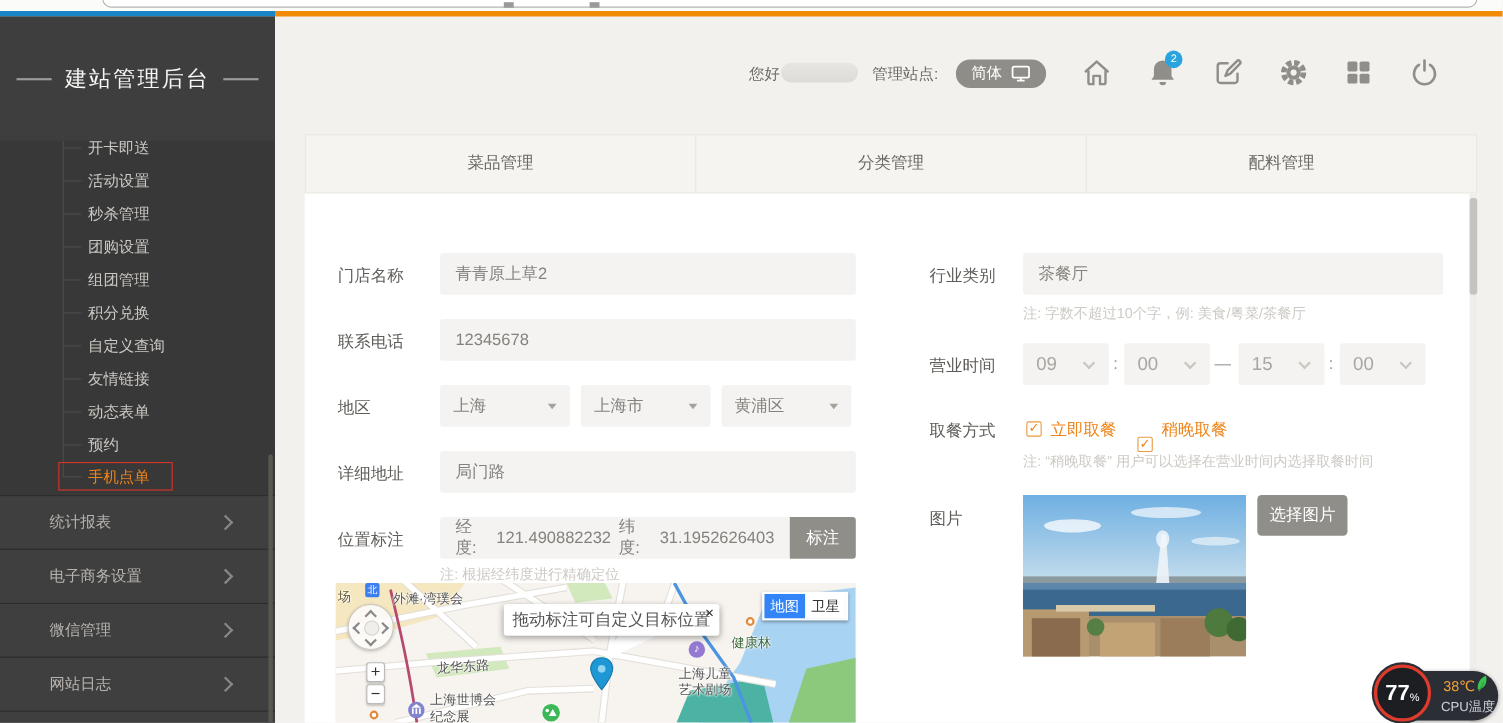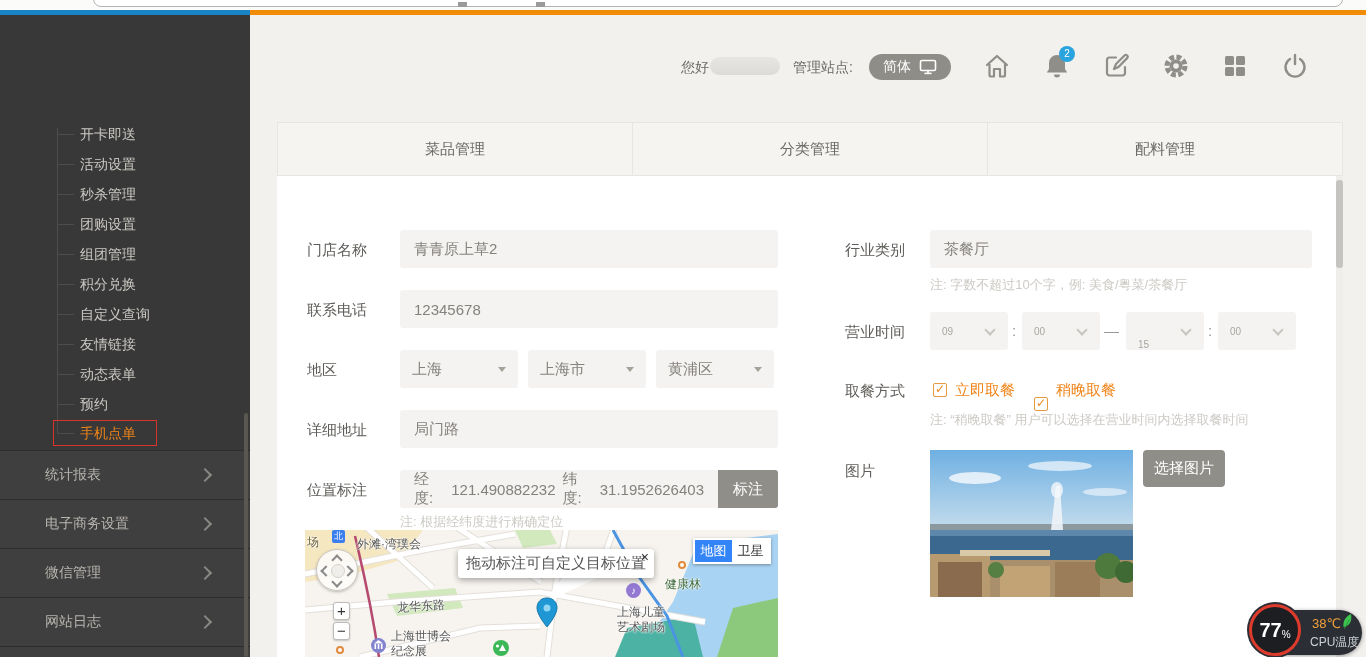--- a/index.html
+++ b/index.html
@@ -60,21 +60,21 @@
   .f-label { font-size:15px; color:#5f5d59; white-space:nowrap; }
   .f-input { background:#f4f3f1; border-radius:3px; display:flex; align-items:center;
     padding:0 14px; font-size:15px; color:#85827d; cursor:text; }
   .f-note { font-size:13px; color:#cdcac5; white-space:nowrap; }
   .f-select { background:#f4f3f1; border-radius:3px; display:flex; align-items:center;
     padding:0 12px; font-size:15px; color:#85827d; cursor:pointer; }
   .tri-down { position:absolute; right:12px; top:17px; width:0; height:0;
     border-left:4px solid transparent; border-right:4px solid transparent; border-top:5px solid #a5a29c; }
   .chev-down { position:absolute; right:14px; top:14px; width:8px; height:8px;
     border-right:2px solid #c9c6c0; border-bottom:2px solid #c9c6c0; transform:rotate(45deg); }
-  .time-select { background:#f4f3f1; border-radius:3px; font-size:10px; color:#a9a6a1;
+  .time-select { background:#f4f3f1; border-radius:3px; font-size:17px; color:#a9a6a1;
     display:flex; align-items:center; padding:0 12px; cursor:pointer; }
   .time-sep { font-size:15px; color:#999; }
   .gray-btn { background:#908e89; color:#fff; font-size:15px; display:flex;
     align-items:center; justify-content:center; cursor:pointer; }
   .cb { width:14px; height:14px; background:#fff; border:1px solid #e89a3e; border-radius:2px;
     position:relative; cursor:pointer; }
   .cb::after { content:"✓"; position:absolute; left:1px; top:-2px; font-size:12px; font-weight:bold; color:#ef8418; }
   .cb-label { font-size:15px; color:#ef8418; cursor:pointer; }
 
   
@@ -119,20 +119,27 @@
 
 <div class="abs" id="top-strip">
   <div class="abs" id="addr-frag"></div>
   <div class="abs addr-mark" style="left:458px;"></div>
   <div class="abs addr-mark" style="left:536px;"></div>
 </div>
 <div class="abs" id="accent-blue"></div>
 <div class="abs" id="accent-orange"></div>
 
 <div class="abs" id="sidebar">
+  <div class="abs" id="side-header">
+    <div id="side-title">
+      <span class="title-dash"></span>
+      <span>建站管理后台</span>
+      <span class="title-dash"></span>
+    </div>
+  </div>
   <div class="abs" id="menu-tree-line"></div>
 
   <div class="abs menu-tick" style="top:119px;"></div>
   <div class="abs menu-item" style="top:109px;">开卡即送</div>
   <div class="abs menu-tick" style="top:149px;"></div>
   <div class="abs menu-item" style="top:139px;">活动设置</div>
   <div class="abs menu-tick" style="top:179px;"></div>
   <div class="abs menu-item" style="top:169px;">秒杀管理</div>
   <div class="abs menu-tick" style="top:209px;"></div>
   <div class="abs menu-item" style="top:199px;">团购设置</div>
@@ -284,21 +291,21 @@
 <div class="abs time-select" style="left:930px;top:312px;width:78px;height:38px;">
   <span>09</span>
   <span class="chev-down"></span>
 </div>
 <span class="abs time-sep" style="left:1012px;top:322px;">:</span>
 <div class="abs time-select" style="left:1022px;top:312px;width:78px;height:38px;">
   <span>00</span>
   <span class="chev-down"></span>
 </div>
 <span class="abs time-sep" style="left:1104px;top:322px;">—</span>
-<div class="abs time-select" style="left:1126px;top:312px;width:78px;height:38px;align-items:flex-end;">
+<div class="abs time-select" style="left:1126px;top:312px;width:78px;height:38px;">
   <span>15</span>
   <span class="chev-down"></span>
 </div>
 <span class="abs time-sep" style="left:1208px;top:322px;">:</span>
 <div class="abs time-select" style="left:1218px;top:312px;width:78px;height:38px;">
   <span>00</span>
   <span class="chev-down"></span>
 </div>
 
 <span class="abs f-label" style="left:845px;top:382px;">取餐方式</span>

